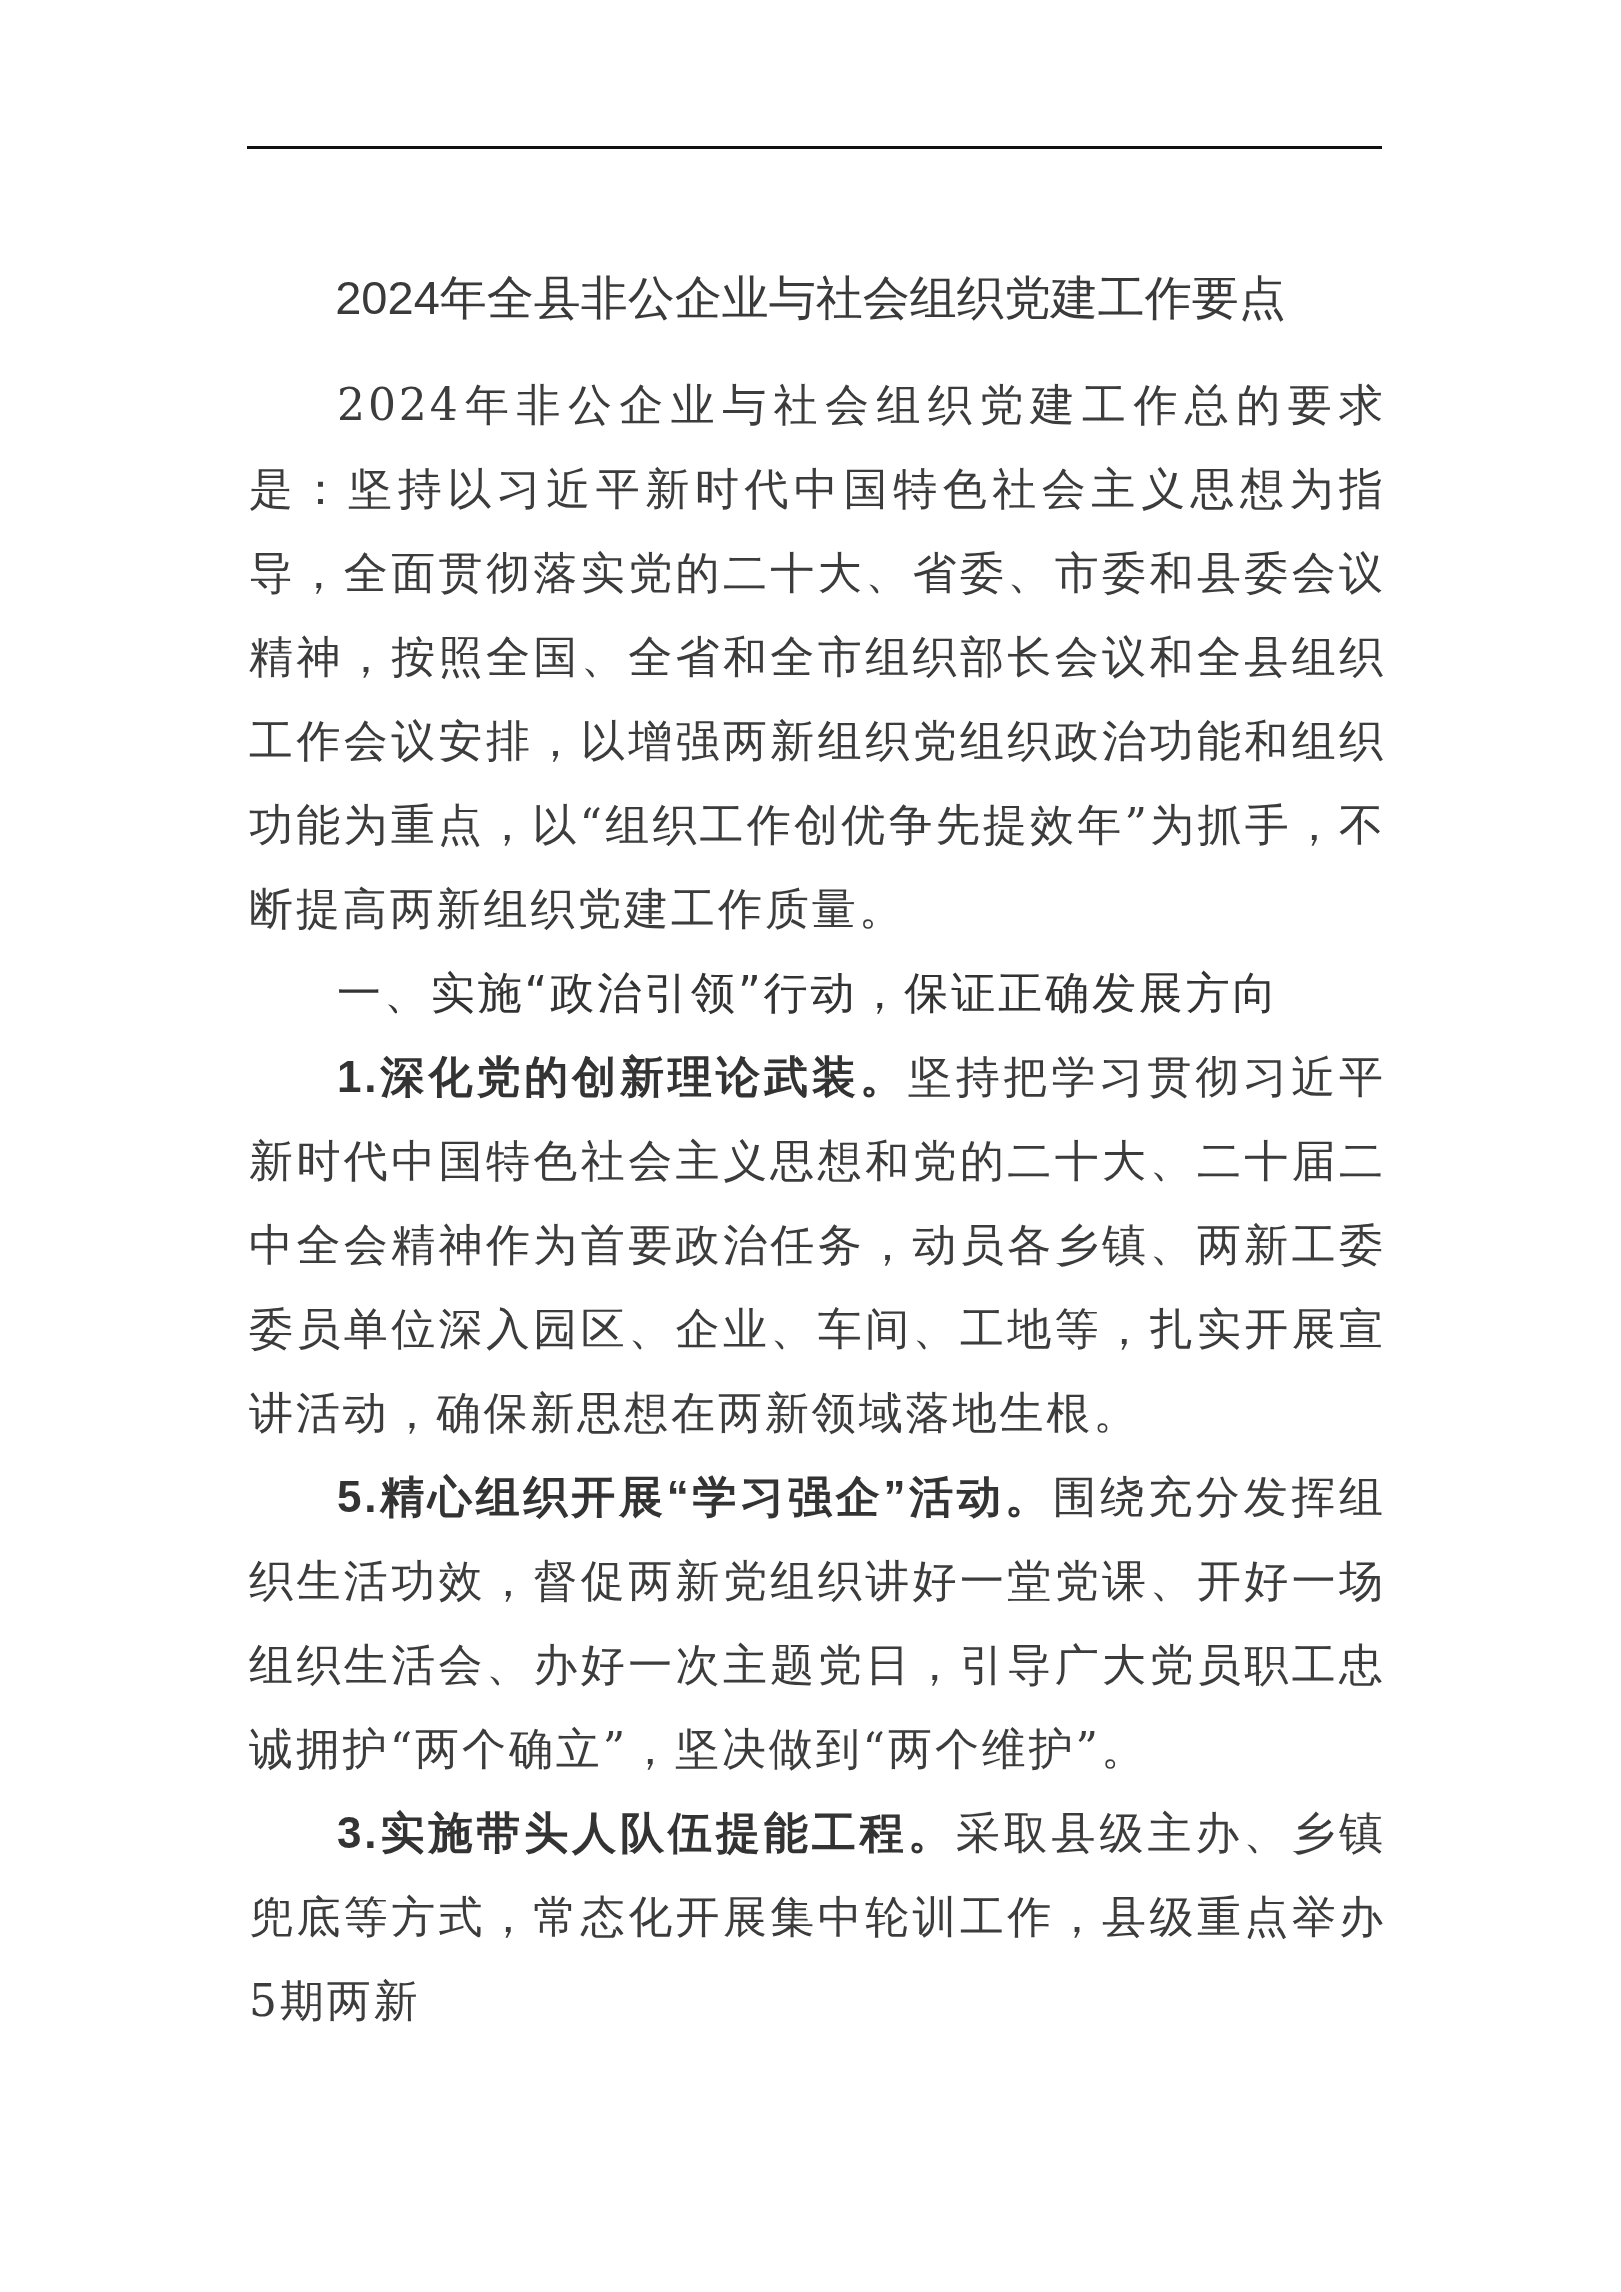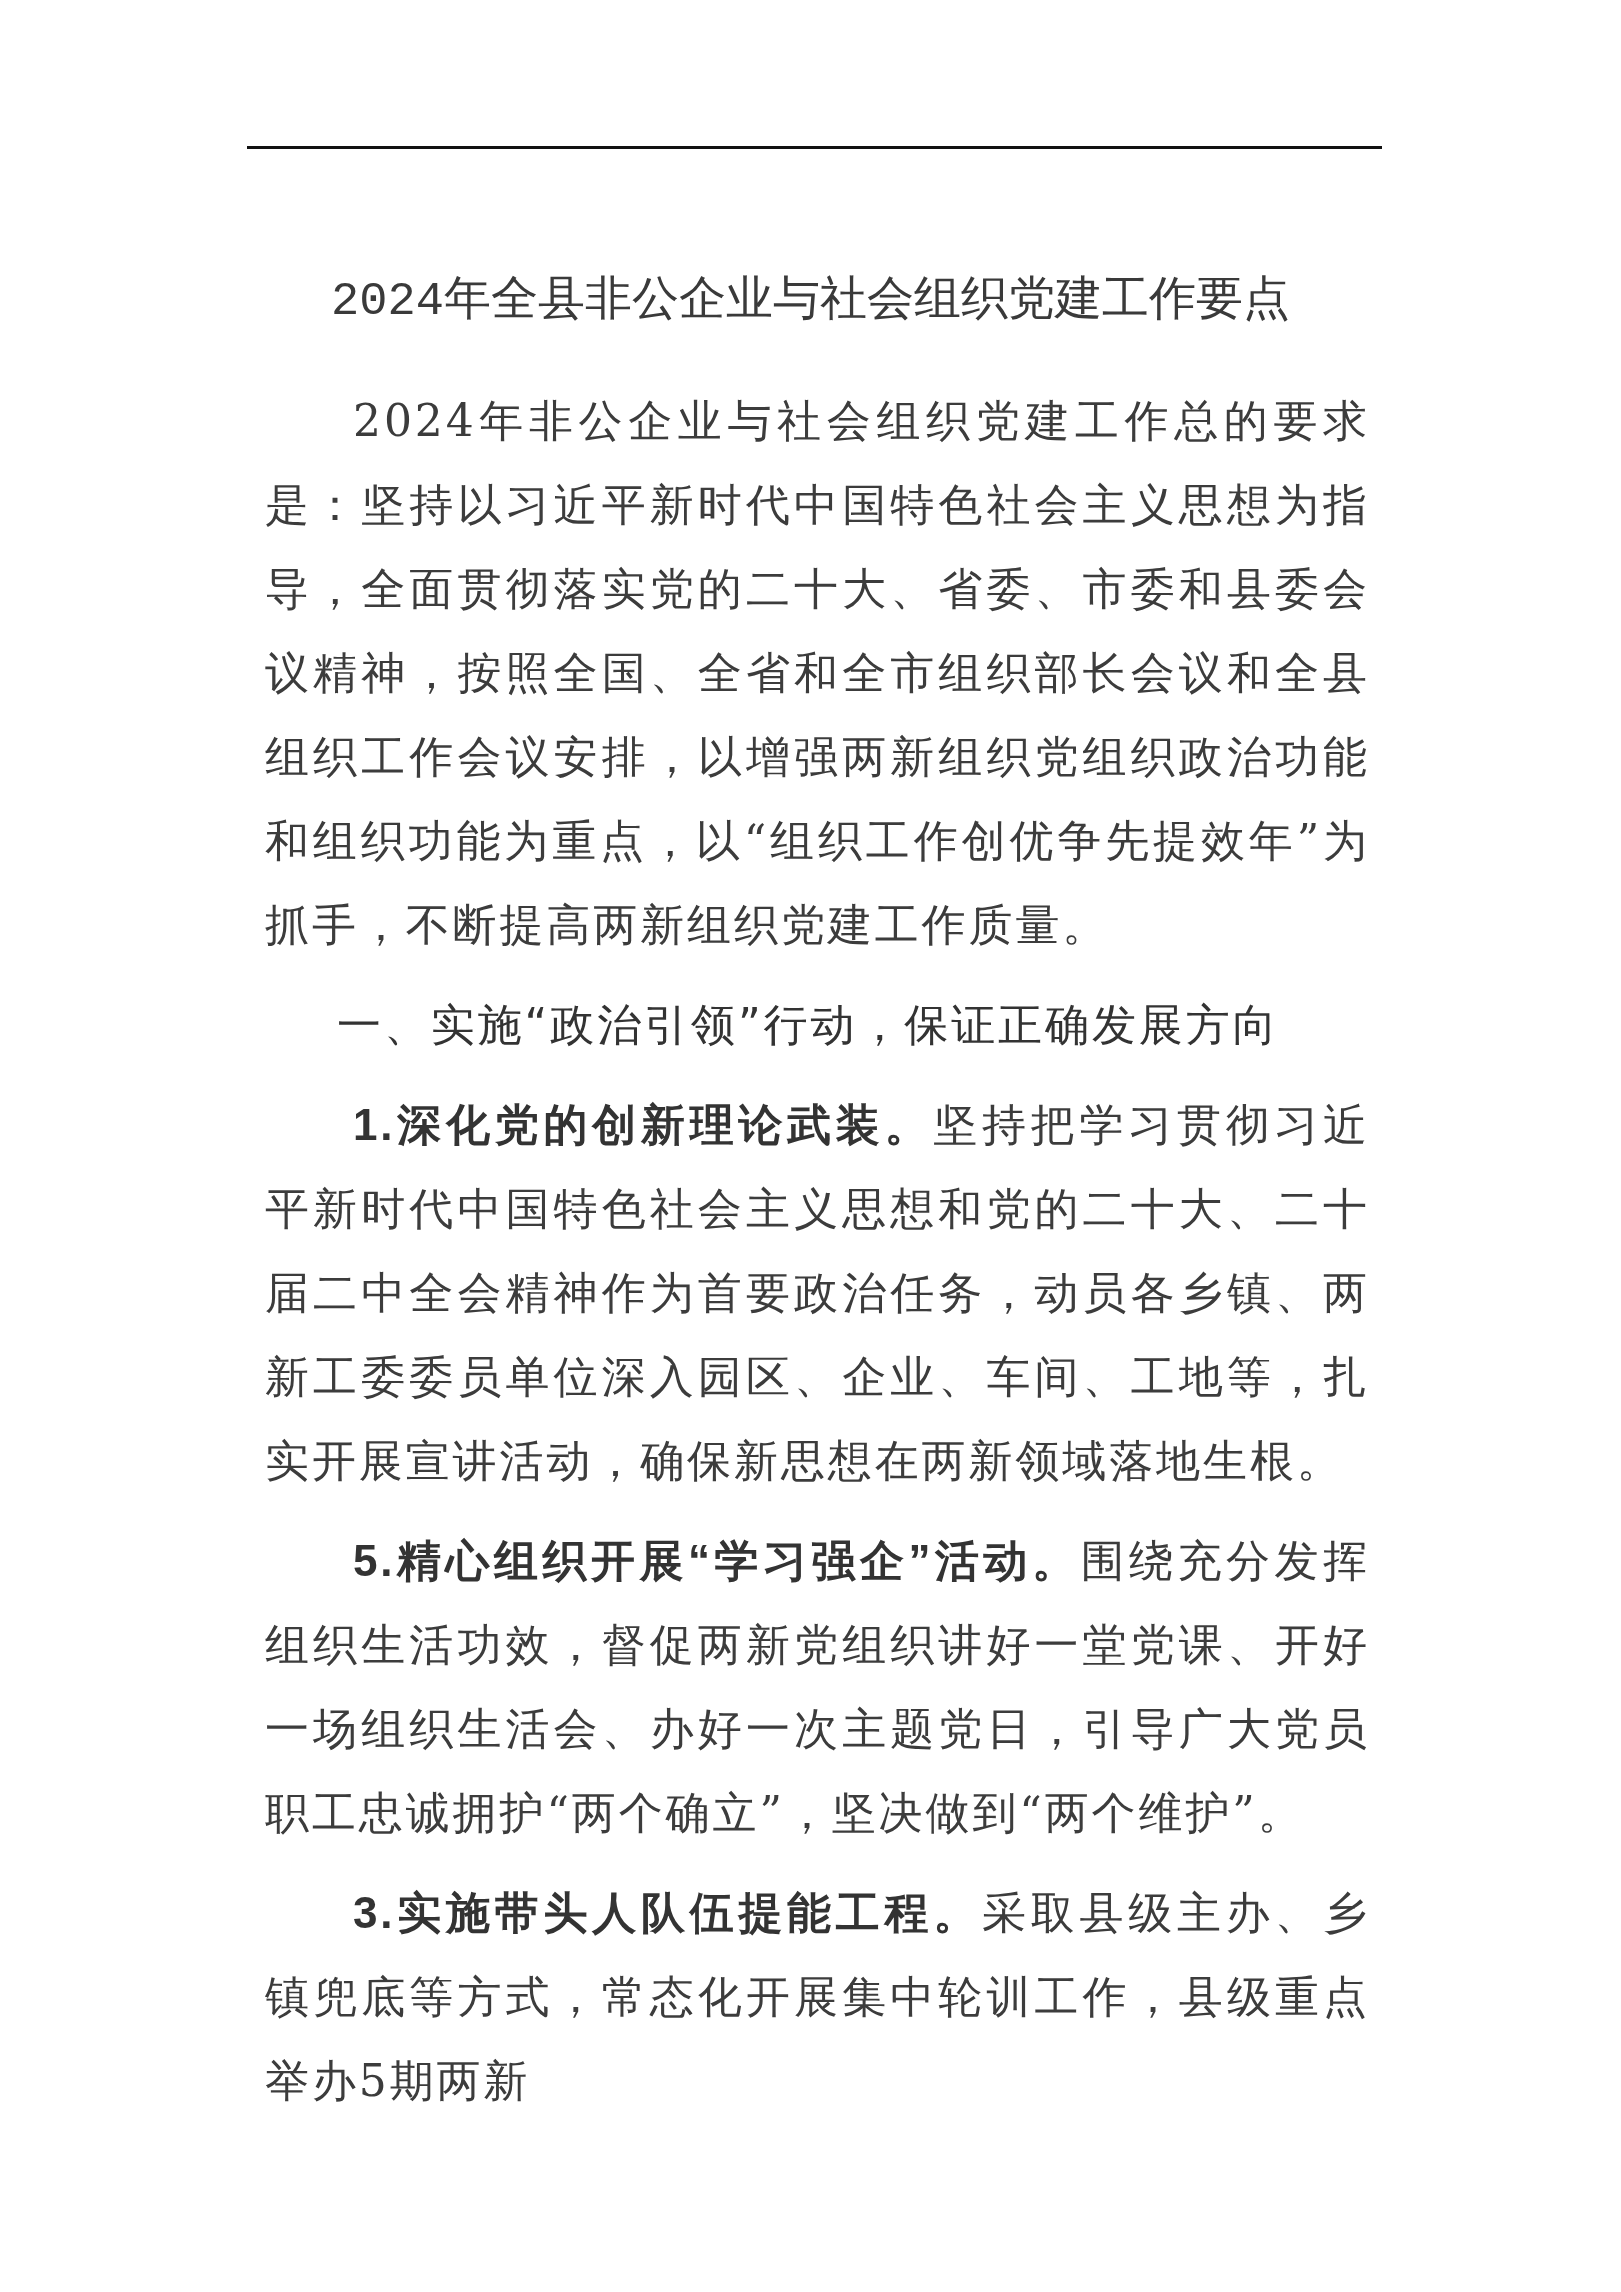--- a/index.html
+++ b/index.html
@@ -1,27 +1,27 @@
 <!DOCTYPE html>
 <html><head>
 <meta charset="utf-8">
 <style>
   html, body { margin: 0; padding: 0; background: #ffffff; }
   body { width: 1621px; height: 2293px; position: relative; overflow: hidden; }
   .rule { position: absolute; left: 247px; top: 146px; width: 1135px; height: 2.9px; background: #111; }
   .title {
     position: absolute; left: 0; top: 267px; width: 1621px; text-align: center;
-    font-family: Liberation Mono, monospace; font-size: 47px; color: #3a3a3a; letter-spacing: 0px;
+    font-family: Liberation Sans, sans-serif; font-size: 47px; color: #3a3a3a; letter-spacing: 0px;
   }
   .body {
     position: absolute; left: 249px; top: 363px; width: 1137px;
     font-family: "DejaVu Serif", serif; font-size: 44px; line-height: 84px; color: #3c3c3c;
     letter-spacing: 2.9px;
   }
-  .p { margin: 16px; text-indent: 2em; text-align: justify; text-align-last: left; }
+  .p { margin: 0; text-indent: 2em; text-align: justify; text-align-last: left; }
   .h { margin: 0; text-indent: 2em; font-family: "DejaVu Sans", sans-serif; font-weight: normal; color: #333; }
   .b { font-family: Liberation Sans, sans-serif; font-weight: bold; color: #333; }
 </style>
 </head>
 <body>
 
 <div class="rule"></div>
 
 <div class="title">2024年全县非公企业与社会组织党建工作要点</div>
 

